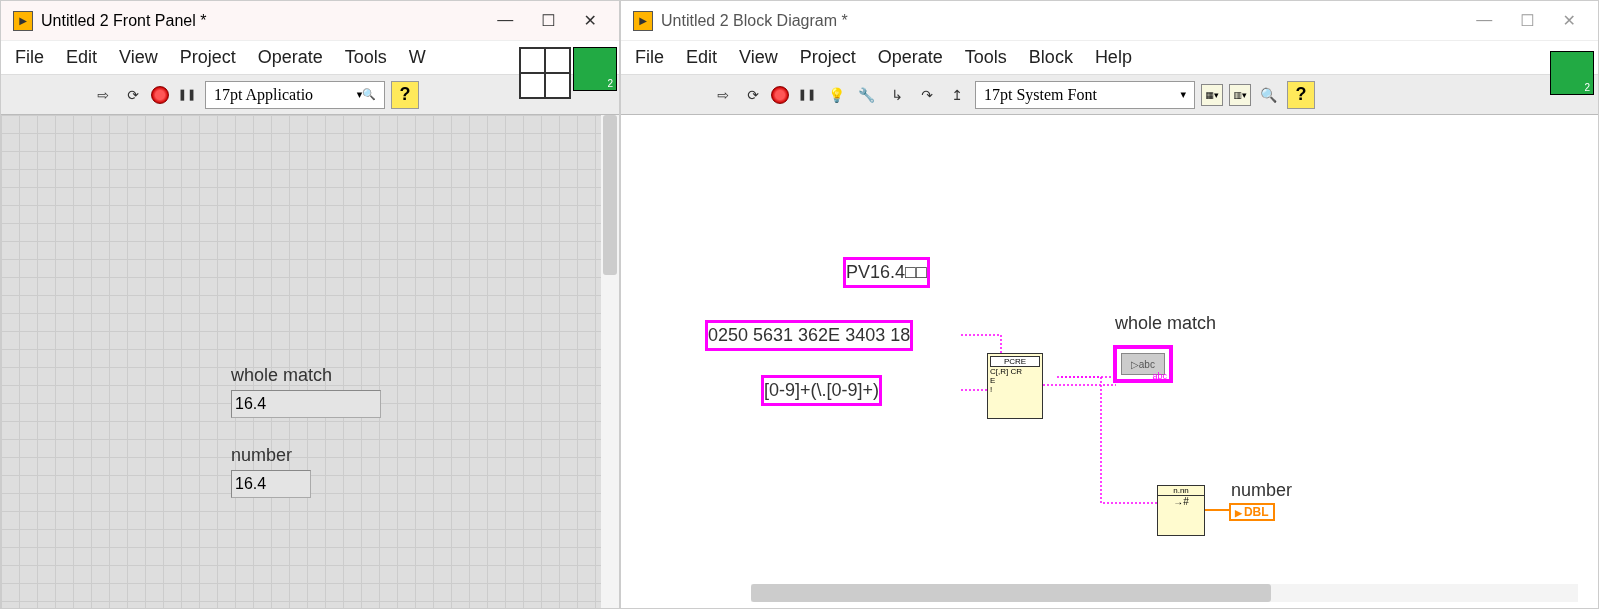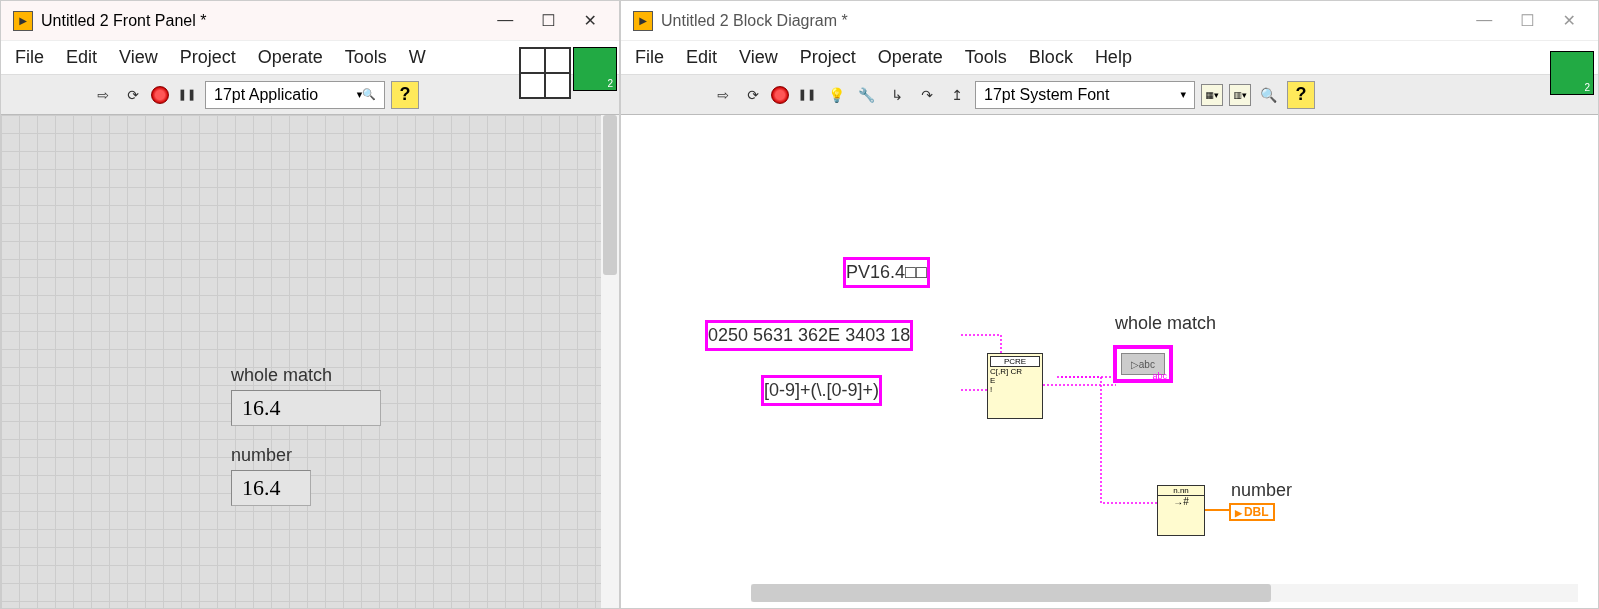--- a/index.html
+++ b/index.html
@@ -78,20 +78,21 @@
 .tbtn.pause::before { content: "❚❚"; font-size: 11px; }
 .font-box {
   background: #fff;
   border: 1px solid #999;
   height: 28px;
   padding: 0 8px;
   display: flex; align-items: center;
   font-size: 16px;
   gap: 20px;
   min-width: 180px;
+  font-family: Liberation Serif, serif;
 }
 .font-box .arrow { margin-left: auto; font-size: 11px; }
 .help-btn {
   width: 28px; height: 28px;
   background: #ffe95a;
   border: 1px solid #999;
   display: flex; align-items: center; justify-content: center;
   font-weight: bold; font-size: 18px;
 }
 .mini-icon {
@@ -138,24 +139,23 @@
   right: -16px; top: 0;
   width: 14px; height: 160px;
   background: #ccc; border-radius: 3px;
 }
 .fp-control { position: absolute; }
 .fp-control .lbl { font-size: 18px; color: #333; margin-bottom: 4px; }
 .fp-control .val {
   background: #e4e4e4;
   border: 1px solid #aaa;
   border-top-color: #888; border-left-color: #888;
-  padding: 4px 10px;
-  font-size: 22px;
+  padding: 4px 3px;
+  font-size: 16px;
   min-width: 150px;
-  font-family: Liberation Serif, serif;
 }
 .fp-control.num .val { min-width: 80px; }
 
 .block-canvas {
   flex: 1;
   position: relative;
   background: #fff;
   overflow: hidden;
 }
 .bd-const {

